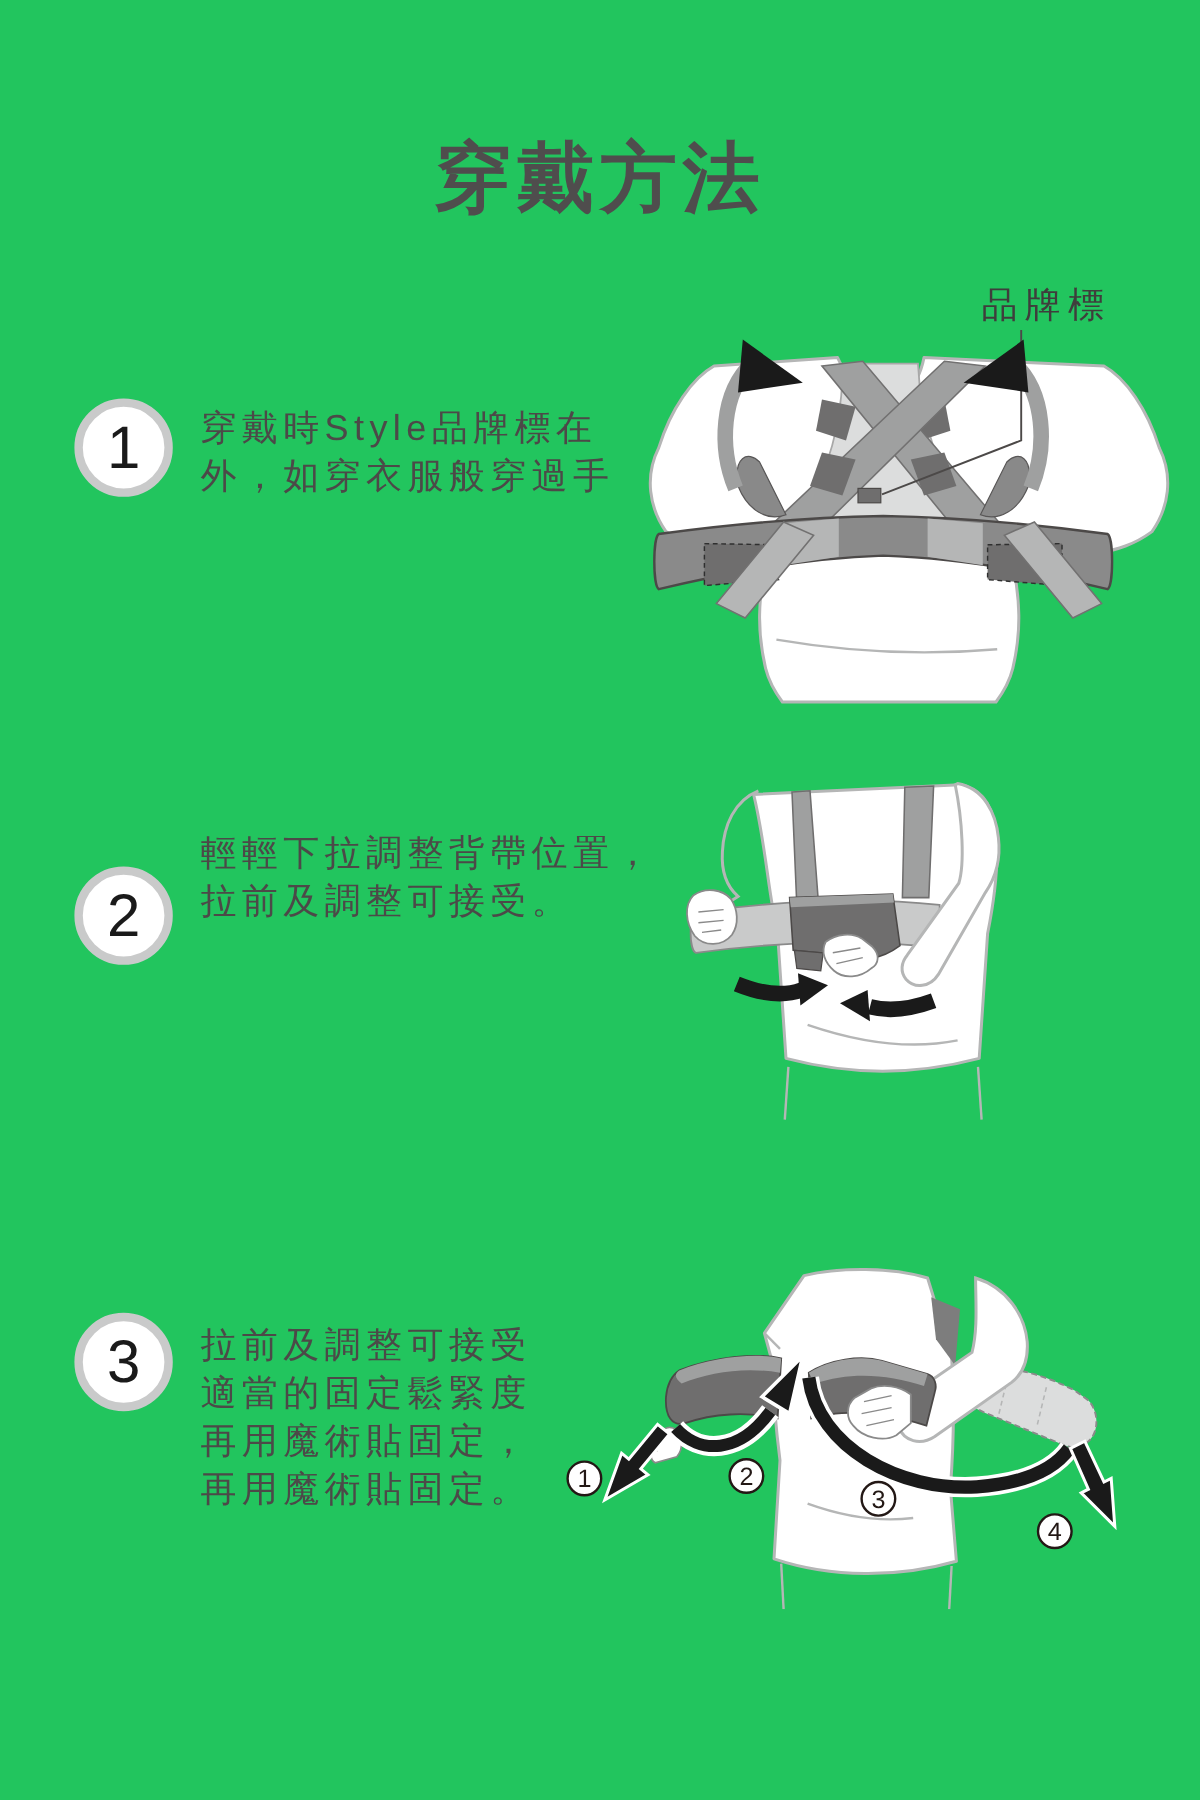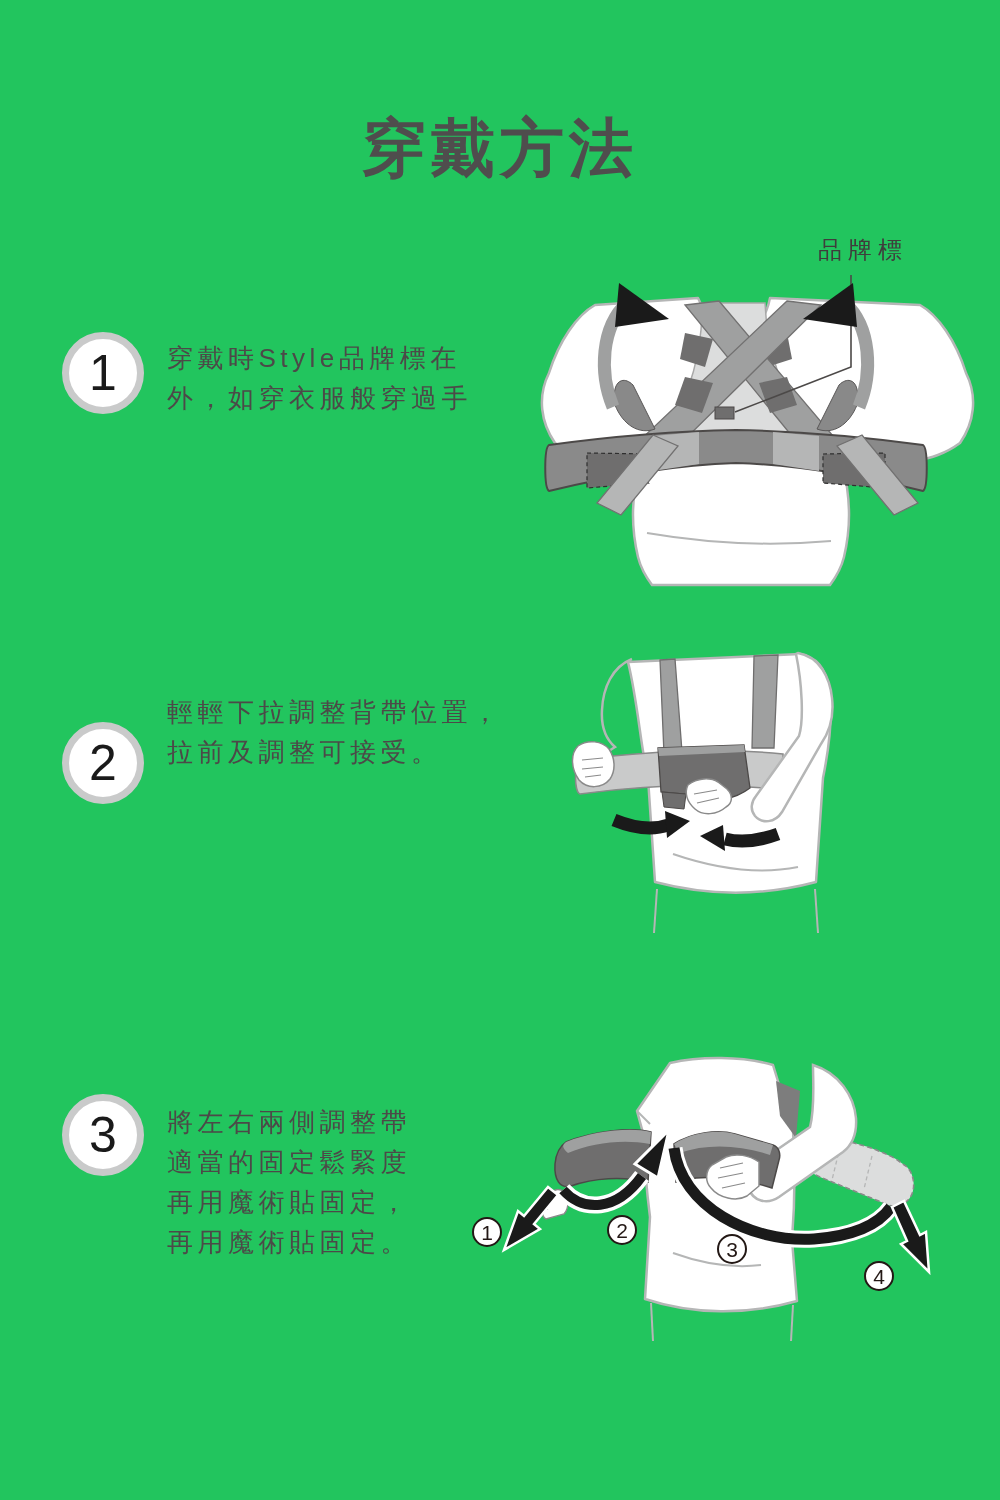--- a/index.html
+++ b/index.html
@@ -6,30 +6,30 @@
   .page{
     position:relative;width:1000px;height:1500px;background:#22c55e;overflow:hidden;
     font-family:"Liberation Sans","DejaVu Sans",sans-serif;
     padding-left:24px;
   }
   .title{
     position:absolute;top:112px;left:0;width:1000px;text-align:center;
     font-size:64px;line-height:72px;font-weight:600;color:#4f4d4d;letter-spacing:5px;margin:0;
   }
   .callout-label{
-    position:absolute;left:818px;top:234px;font-size:24px;color:#3f3d3c;letter-spacing:6px;white-space:nowrap;
+    position:absolute;left:818px;top:234px;font-size:30px;color:#3f3d3c;letter-spacing:6px;white-space:nowrap;
   }
   .step-circle{
     position:absolute;left:62px;width:68px;height:68px;border:7px solid #c9caca;border-radius:50%;
     display:flex;align-items:center;justify-content:center;
     font-size:50px;color:#1a1a1a;font-weight:400;background:#fff;
   }
   .sc1{top:332px;} .sc2{top:722px;} .sc3{top:1094px;}
   .step-text{
-    position:absolute;left:167px;color:#4c4948;font-size:26px;line-height:40px;letter-spacing:4.5px;
+    position:absolute;left:167px;color:#4c4948;font-size:30px;line-height:40px;letter-spacing:4.5px;
   }
   .st1{top:338px;} .st2{top:692px;} .st3{top:1102px;}
   .fig{position:absolute;}
   .fig1{left:535px;top:275px;width:445px;height:315px;}
   .fig2{left:558px;top:648px;width:372px;height:290px;}
   .fig3{left:458px;top:1056px;width:537px;height:285px;}
   .marker-digit{font-size:21px;fill:#231815;font-family:"Liberation Sans","DejaVu Sans",sans-serif;}
 </style>
 </head>
 <body>
@@ -53,21 +53,21 @@
   </div>
   <div class="step-text st2">
     <div>輕輕下拉調整背帶位置，</div>
     <div>拉前及調整可接受。</div>
   </div>
 
   <div class="step-circle sc3">
     <span>3</span>
   </div>
   <div class="step-text st3">
-    <div>將左右兩側調整帶</div>
+    <div>拉前及調整可接受</div>
     <div>適當的固定鬆緊度</div>
     <div>再用魔術貼固定，</div>
     <div>再用魔術貼固定。</div>
   </div>
 
   <svg class="fig fig1" viewBox="0 0 445 315">
 
     <path d="M105,185 C96,225 96,252 103,282 C106,294 111,302 117,310 L295,310 C301,302 306,294 309,282 C316,252 316,225 307,185 Z" fill="#ffffff" stroke="#b5b6b6" stroke-width="2.5"></path>
     <path d="M112,258 Q205,274 296,266" fill="none" stroke="#b5b6b6" stroke-width="2"></path>
 

